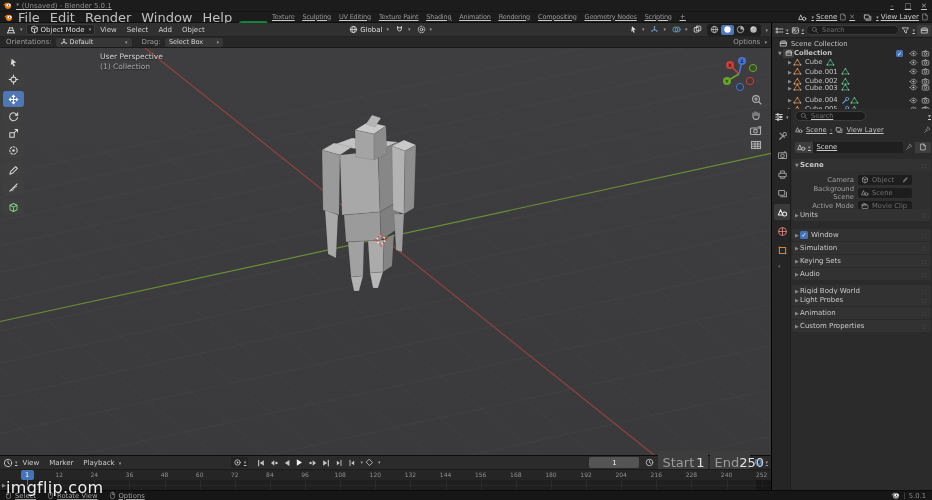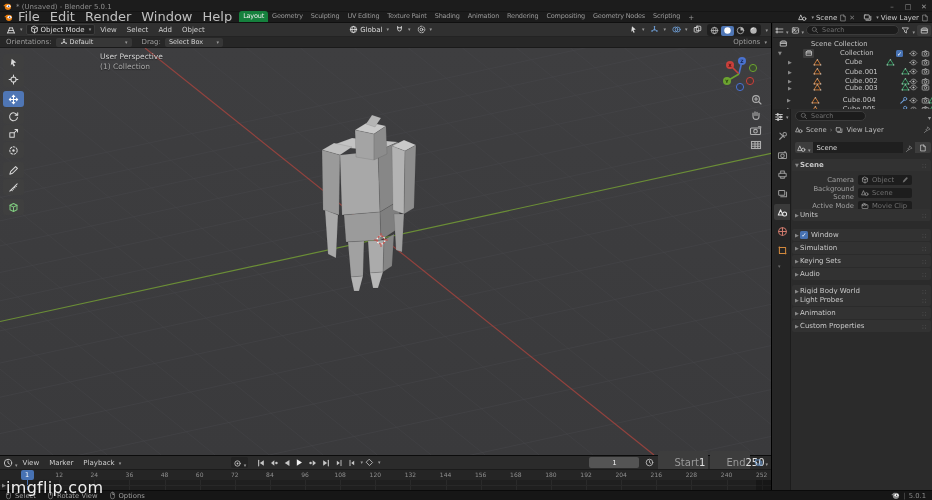--- a/index.html
+++ b/index.html
@@ -1,19 +1,19 @@
 <!DOCTYPE html>
 <html><head>
 <meta charset="utf-8">
 <style>
   html,body{margin:0;padding:0;background:#0a0a0a;}
   *{box-sizing:border-box;font-family:"DejaVu Sans",sans-serif;-webkit-font-smoothing:antialiased;}
   #root{position:relative;width:932px;height:500px;background:#1d1d1d;overflow:hidden;font-size:8px;color:#c8c8c8;}
   .abs{position:absolute;}
-  .row{display:flex;align-items:flex-end;}
+  .row{display:flex;align-items:center;text-decoration:underline;}
   .ic{display:inline-block;vertical-align:middle;flex:none;}
   .chev{font-size:5px;color:#9a9a9a;line-height:1;margin-left:2px;}
   
   #titlebar{left:0;top:0;width:932px;height:12px;background:#1c1c1c;border-bottom:1px solid #151515;}
   #titlebar .title{color:#8f8f8f;font-size:7px;margin-left:4px;}
   .winctl{color:#9a9a9a;font-size:7px;width:16px;text-align:center;cursor:default;}
   
   #topbar{left:0;top:12px;width:932px;height:11px;background:#1c1c1c;border-bottom:1px solid #101010;}
   .menu-item{color:#c0c0c0;font-size:13px;padding:0 5px;line-height:11px;}
   .ws-tab{color:#989898;font-size:6.5px;letter-spacing:-.2px;padding:0 4px;line-height:11px;border-radius:3px 3px 0 0;}
@@ -33,42 +33,42 @@
   .ovl-line{position:absolute;left:100px;color:#d2d2d2;font-size:7.5px;text-shadow:0 1px 1px rgba(0,0,0,.5);}
   #vp-toolbar{position:absolute;left:3px;top:6px;width:21px;}
   .tbtn{width:21px;height:16px;background:#3f3f3f;border-radius:3px;margin-bottom:1px;display:flex;align-items:center;justify-content:center;color:#d9d9d9;}
   .tbtn.active{background:#4f76b5;color:#ffffff;}
   .tbtn.gap{margin-top:4px;}
   
   #right{left:771px;top:23px;width:161px;height:467px;background:#262626;border-left:1px solid #000000;}
   #outliner{position:absolute;left:1px;top:0;width:160px;height:86px;background:#282828;overflow:hidden;}
   #outliner-header{position:absolute;left:0;top:0;width:160px;height:15px;background:#2e2e2e;border-bottom:1px solid #1f1f1f;display:flex;align-items:center;padding:0 2px;gap:2px;}
   .searchbox{display:flex;align-items:center;gap:3px;background:#1c1c1c;border:1px solid #3b3b3b;border-radius:6px;height:10px;padding:0 4px;color:#6f6f6f;font-size:6.5px;flex:1;}
-  .ol-row{position:absolute;left:0;width:160px;height:9.4px;display:flex;align-items:center;font-size:6.8px;color:#c4c4c4;gap:20px;}
+  .ol-row{position:absolute;left:0;width:160px;height:9.4px;display:flex;align-items:center;font-size:6.8px;color:#c4c4c4;}
   .ol-right{position:absolute;right:3px;display:flex;gap:3px;align-items:center;}
   .tri{font-size:5px;color:#8a8a8a;width:6px;text-align:center;}
   #props{position:absolute;left:1px;top:86px;width:160px;height:381px;background:#2b2b2b;}
   #props-rail{position:absolute;left:0;top:0;width:18px;height:381px;background:#252525;border-right:1px solid #1c1c1c;}
   .rail-tab{position:absolute;left:1px;width:16px;height:16px;border-radius:2px 0 0 2px;display:flex;align-items:center;justify-content:center;color:#9a9a9a;}
   .rail-tab.active{background:#3a3a3a;color:#e8e8e8;}
   .p-panel{position:absolute;left:19px;width:139px;background:#323232;border-radius:2px;display:flex;align-items:center;font-size:7px;color:#c9c9c9;}
   .grip{position:absolute;right:4px;color:#6a6a6a;font-size:6px;letter-spacing:1px;}
   .fieldrow{position:absolute;left:19px;width:124px;height:12px;display:flex;align-items:center;}
   .flabel{width:66px;text-align:right;color:#9f9f9f;font-size:6.8px;padding-right:4px;}
   .fval{flex:1;height:10px;background:#1d1d1d;border-radius:2px;display:flex;align-items:center;gap:3px;padding:0 3px;color:#6f6f6f;font-size:6.8px;margin-right:4px;}
   .cb{width:8px;height:8px;background:#4772b3;border-radius:1.5px;color:#ffffff;font-size:6px;line-height:8px;text-align:center;margin-right:3px;}
   
   #timeline{left:0;top:455px;width:771px;height:35px;background:#2b2b2b;border-top:1px solid #0c0c0c;}
   #tl-header{position:absolute;left:0;top:0;width:771px;height:13px;background:#2b2b2b;display:flex;align-items:center;}
   #tl-ruler{position:absolute;left:0;top:13px;width:771px;height:11px;background:#252525;border-top:1px solid #1b1b1b;}
   #tl-channels{position:absolute;left:0;top:24px;width:771px;height:11px;background:#1f1f1f;}
   .tick-num{position:absolute;top:1px;width:16px;text-align:center;color:#8f8f8f;font-size:6px;}
   .tbtn2{display:flex;align-items:center;justify-content:center;width:13px;height:11px;color:#c6c6c6;}
   .ffield{background:#545454;border-radius:2px;height:11px;display:flex;align-items:center;justify-content:center;color:#f2f2f2;font-size:7px;}
-  .sefield{background:#3d3d3d;border-radius:2px;height:24px;display:flex;align-items:center;justify-content:space-between;color:#e0e0e0;font-size:10px;padding:0 16px;}
+  .sefield{background:#3d3d3d;border-radius:2px;height:24px;display:flex;align-items:center;justify-content:space-between;color:#e0e0e0;font-size:13px;padding:0 4px;}
   .sefield .sl{color:#9a9a9a;}
   
   #statusbar{left:0;top:490px;width:932px;height:10px;background:#161616;border-top:1px solid #0a0a0a;display:flex;align-items:center;color:#9f9f9f;font-size:6.8px;}
   .hint{display:flex;align-items:center;gap:2px;margin-right:10px;}
   #watermark{left:6px;top:478px;color:rgba(255,255,255,.93);font-size:16px;letter-spacing:.3px;z-index:50;text-shadow:0 0 2px rgba(0,0,0,.35);}
 </style>
 </head>
 <body>
 
 <div id="root">
@@ -96,21 +96,21 @@
         </svg></span>
     <span id="topbar-menus" class="row">
         <span class="menu-item">File</span>
         <span class="menu-item">Edit</span>
         <span class="menu-item">Render</span>
         <span class="menu-item">Window</span>
         <span class="menu-item">Help</span>
       </span>
     <span id="ws-tabs" class="row" style="margin-left:2px">
         <span class="ws-tab active">Layout</span>
-        <span class="ws-tab">Geometry</span>
+        <span class="ws-tab">Texture</span>
         <span class="ws-tab">Sculpting</span>
         <span class="ws-tab">UV Editing</span>
         <span class="ws-tab">Texture Paint</span>
         <span class="ws-tab">Shading</span>
         <span class="ws-tab">Animation</span>
         <span class="ws-tab">Rendering</span>
         <span class="ws-tab">Compositing</span>
         <span class="ws-tab">Geometry Nodes</span>
         <span class="ws-tab">Scripting</span>
         <span class="ws-plus">+</span>
@@ -551,21 +551,21 @@
           <div class="ol-row" style="top:25.4px;padding-left:4px">
   <span class="tri">▼</span>
   <span style="display:inline-flex;align-items:center;justify-content:center;width:11px;height:9px;background:#3d3d3d;border-radius:1px">
               <svg class="ic" width="8" height="8" viewBox="0 0 12 12">
                 <g stroke="#d0d0d0" fill="none" stroke-width="1.1" stroke-linecap="round" stroke-linejoin="round">
                   <path d="M2.2 4.2h7.6v5.2H2.2z"></path>
                   <path d="M2.2 4.2l1.2-1.6h5.2l1.2 1.6M2.2 6h7.6"></path>
                 </g>
               </svg>
             </span>
-  <span style="margin-left:6px;font-weight:normal">Collection</span>
+  <span style="margin-left:0;font-weight:bold">Collection</span>
   <span class="ol-right">
               <span class="cb" style="width:7px;height:7px;line-height:7px">✓</span>
               <svg class="ic" width="9" height="9" viewBox="0 0 12 12">
                 <g stroke="#a8a8a8" fill="none" stroke-width="1.1" stroke-linecap="round" stroke-linejoin="round">
                   <path d="M1.5 6C3 3.9 4.4 2.9 6 2.9S9 3.9 10.5 6C9 8.1 7.6 9.1 6 9.1S3 8.1 1.5 6z"></path>
                   <circle cx="6" cy="6" r="1.4" fill="currentColor" stroke="none"></circle>
                 </g>
               </svg>
               <svg class="ic" width="9" height="9" viewBox="0 0 12 12">
                 <g stroke="#a8a8a8" fill="none" stroke-width="1.1" stroke-linecap="round" stroke-linejoin="round">

